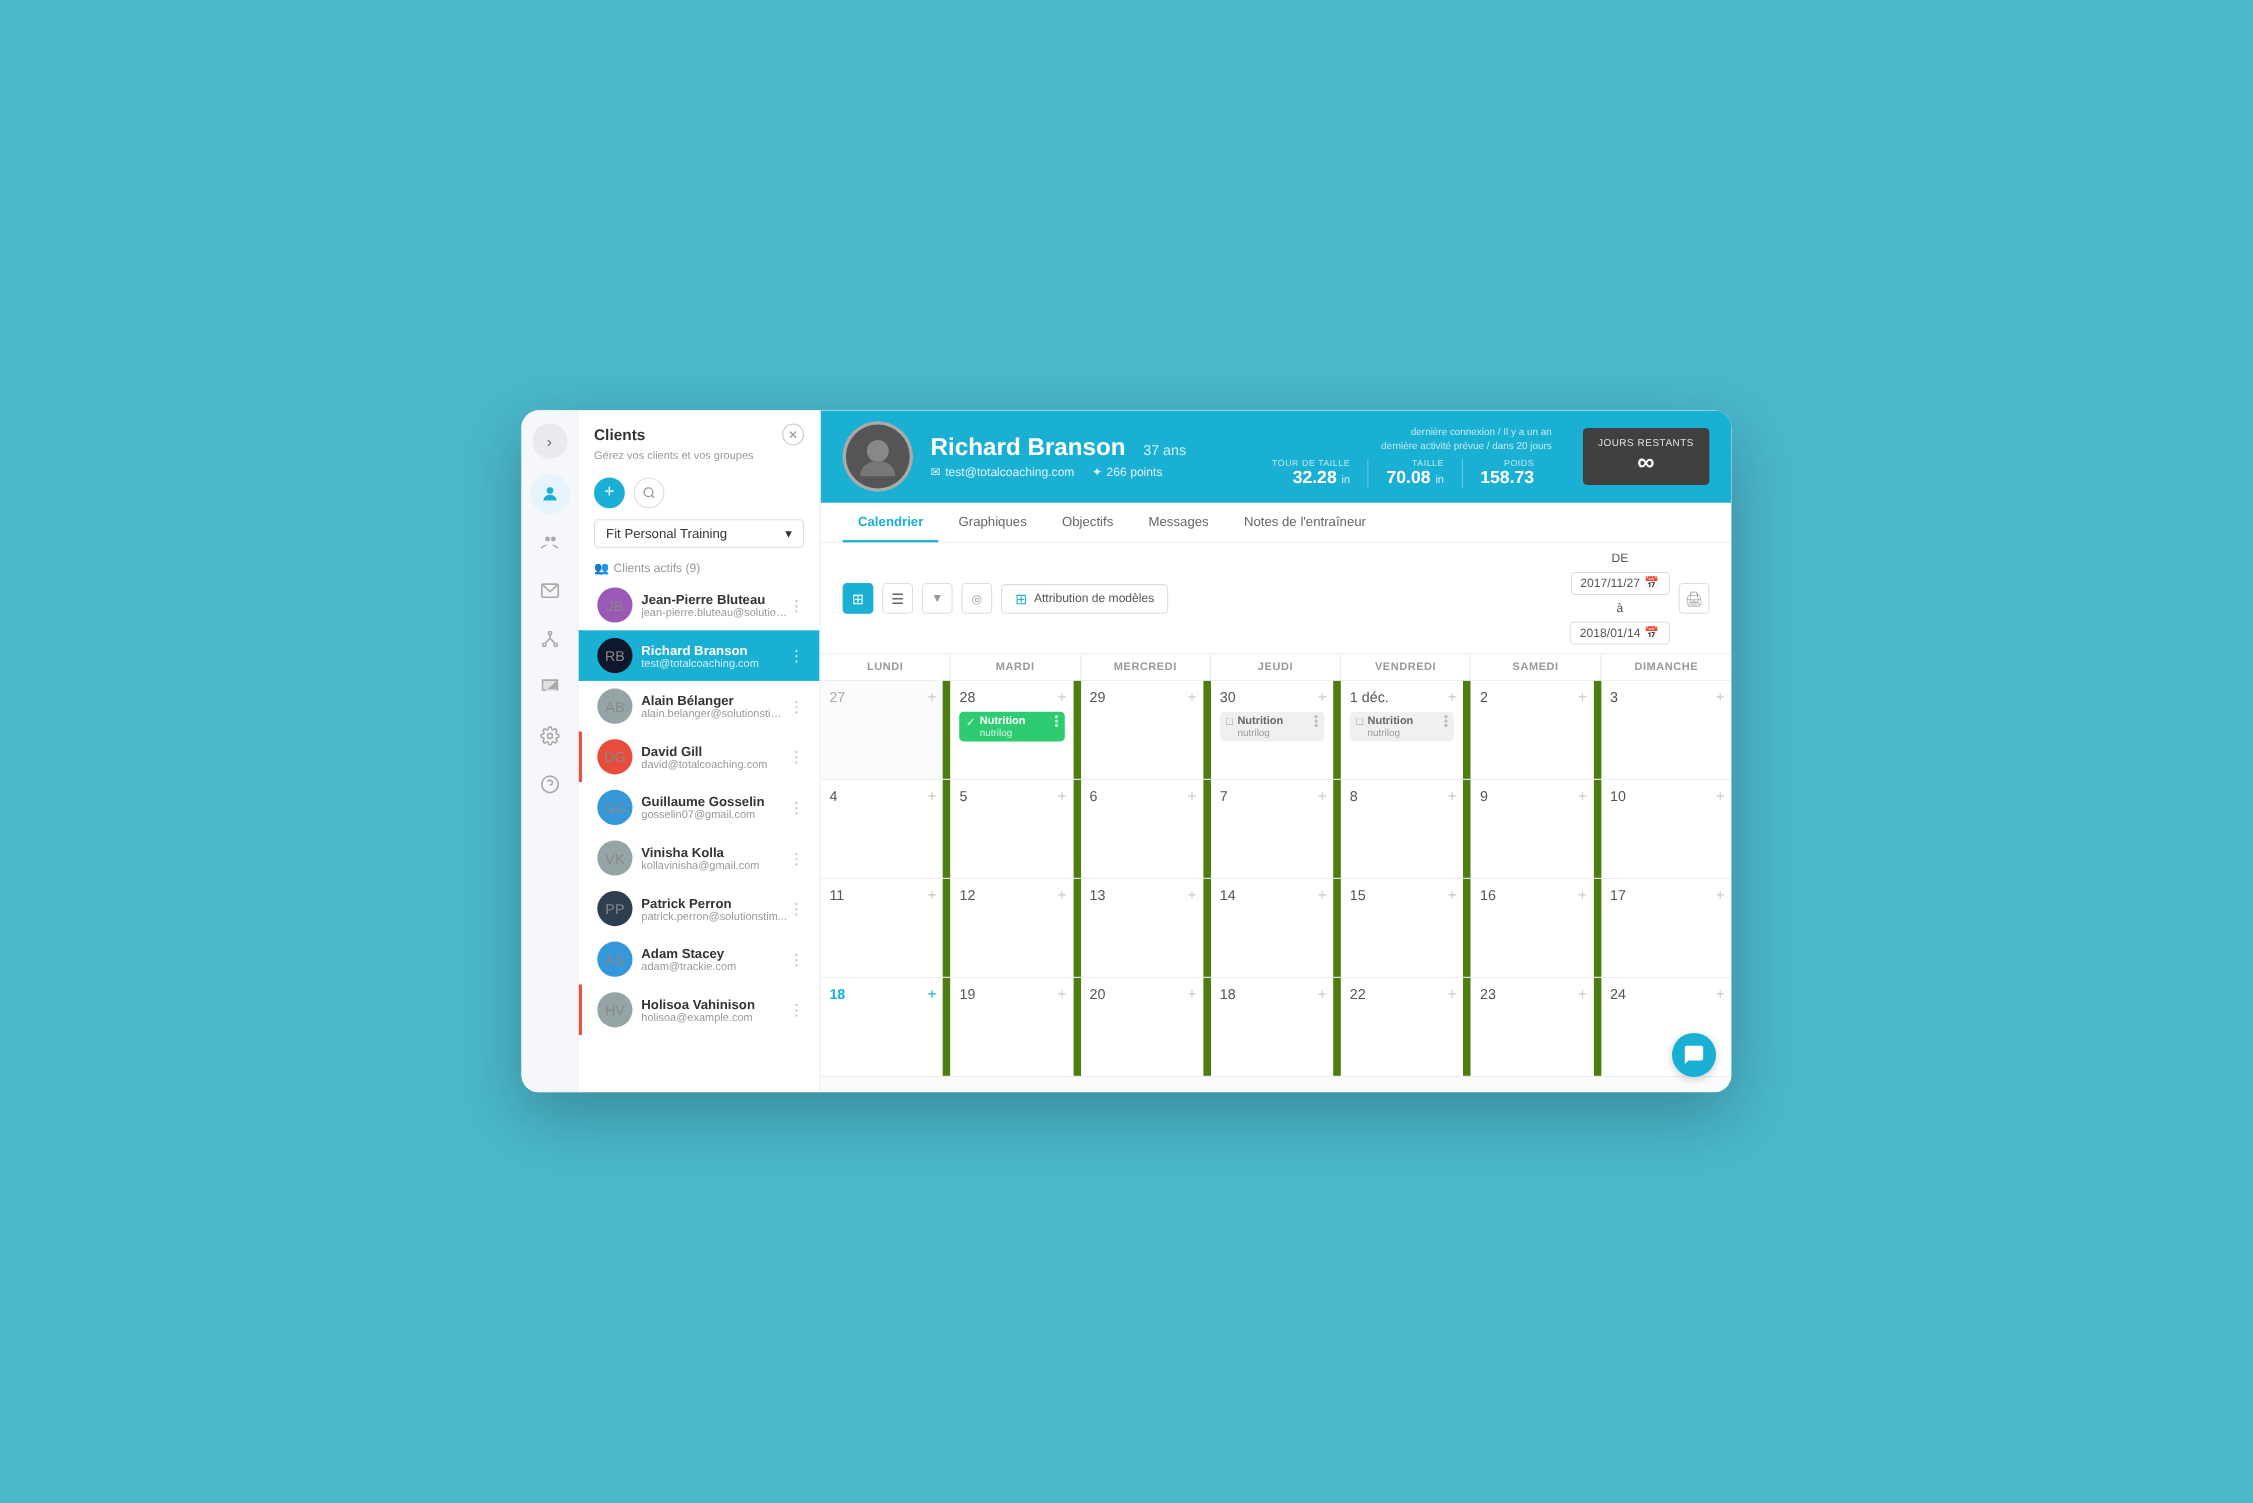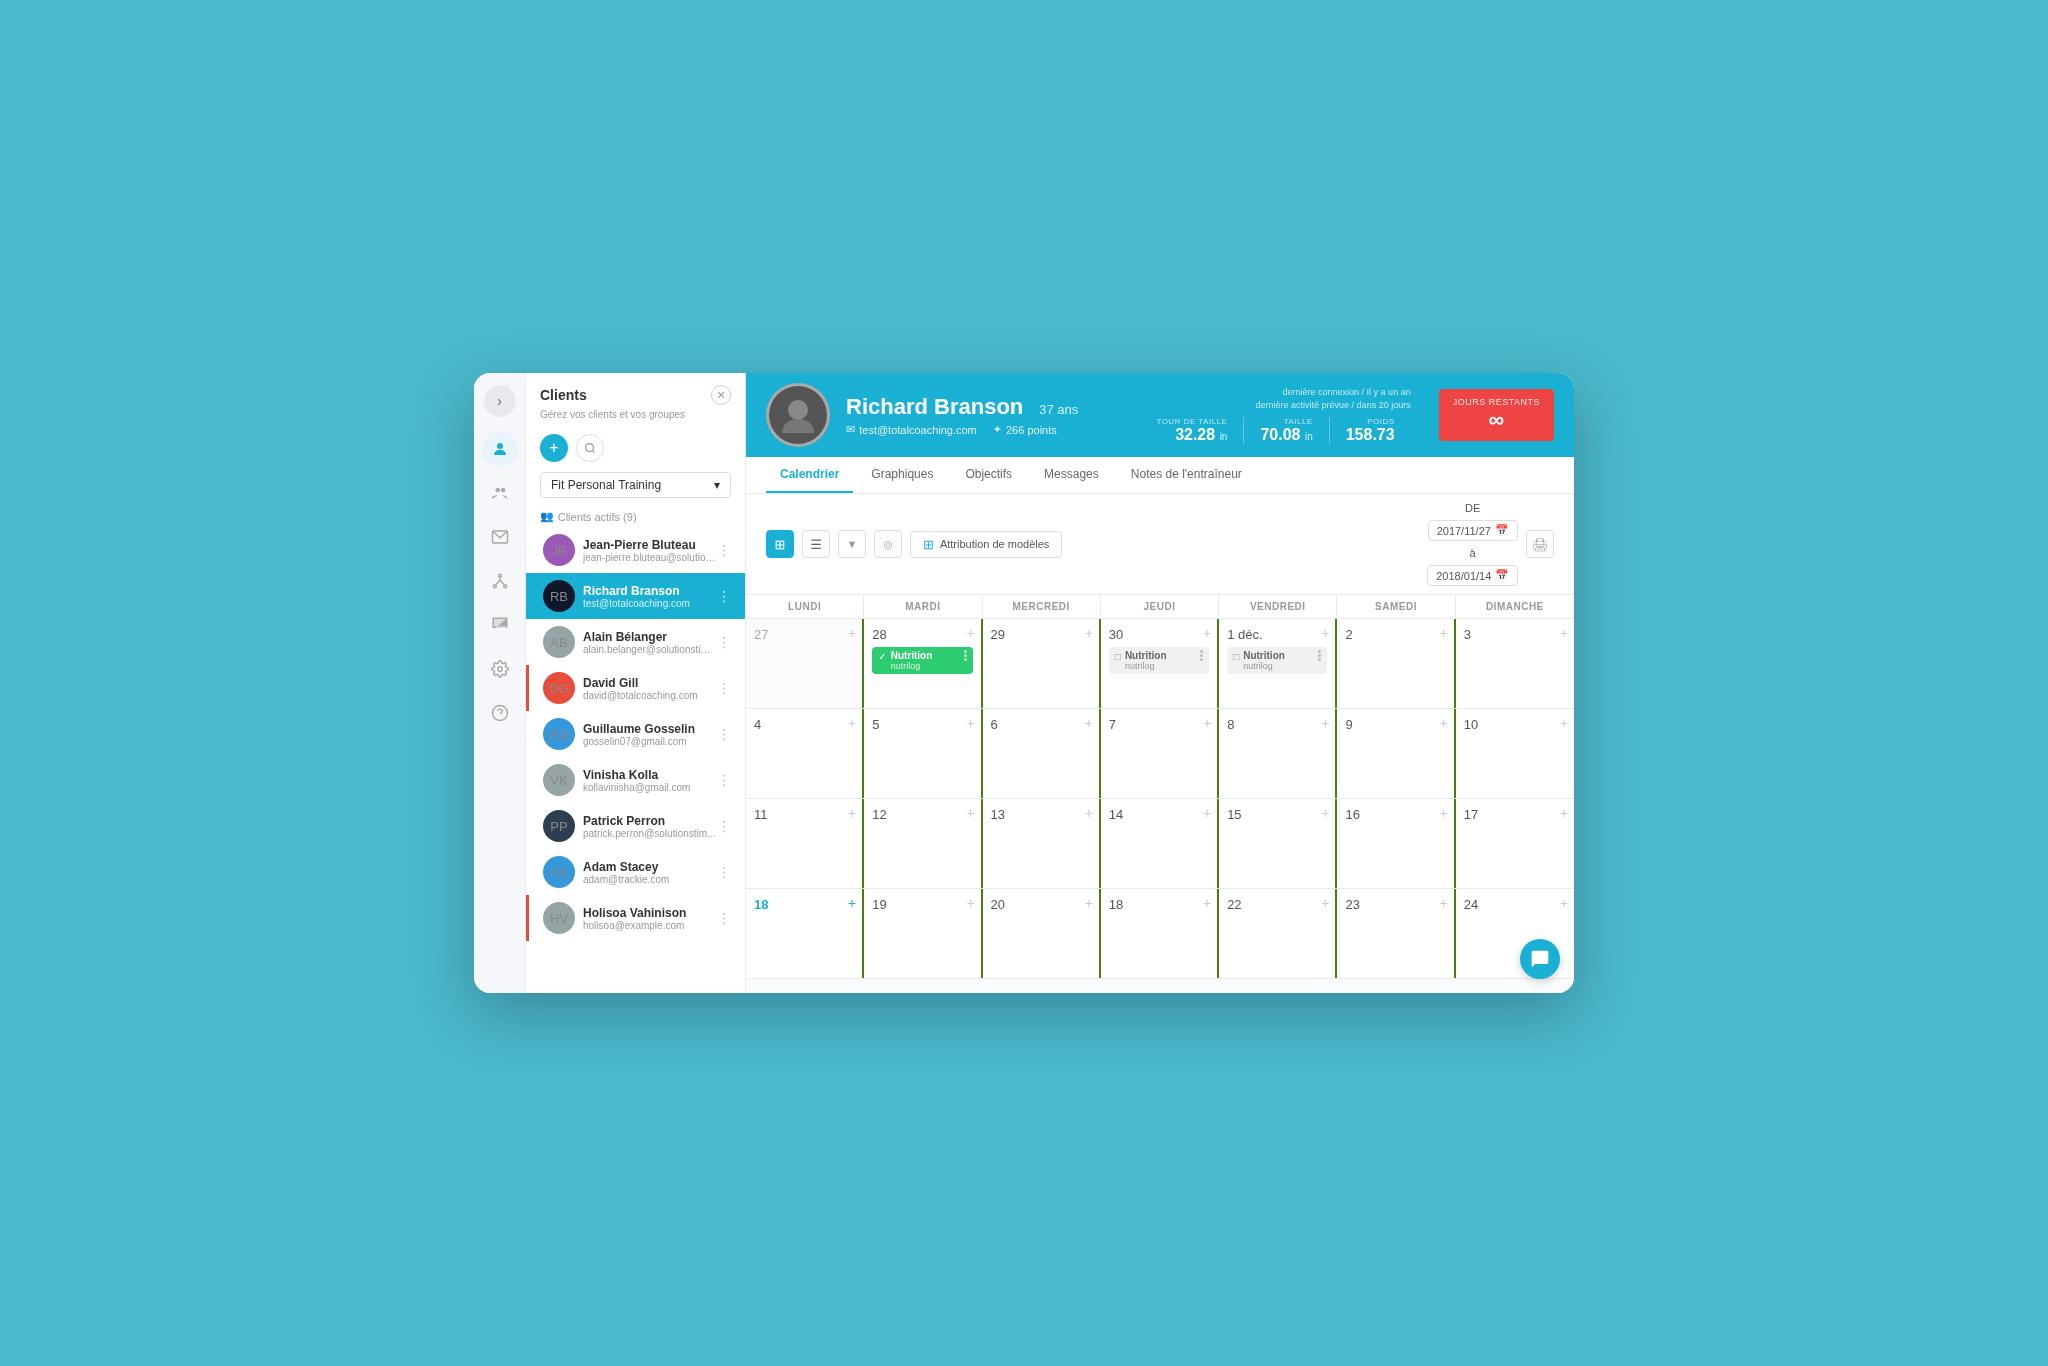--- a/index.html
+++ b/index.html
@@ -238,21 +238,21 @@
       margin-top: 3px;
     }
     .profile-detail {
       font-size: 11px;
       color: rgba(255,255,255,0.85);
       display: flex;
       align-items: center;
       gap: 4px;
     }
     .jours-restants {
-      background: #ef4444;
+      background: #404040;
       border-radius: 4px;
       padding: 8px 14px;
       text-align: center;
       margin-left: 12px;
     }
     .jours-label {
       font-size: 9px;
       color: rgba(255,255,255,0.85);
       text-transform: uppercase;
       letter-spacing: 0.5px;
@@ -389,21 +389,21 @@
       border-right: 1px solid #e8eaed;
     }
     .cal-day-header:last-child { border-right: none; }
     .cal-week {
       display: grid;
       grid-template-columns: repeat(7, 1fr);
       border-bottom: 1px solid #e8eaed;
       min-height: 90px;
     }
     .cal-cell {
-      border-right: 2px solid #4d7c0f;
+      border-right: 7px solid #4d7c0f;
       padding: 6px 8px;
       position: relative;
       background: #fff;
     }
     .cal-cell:last-child { border-right: none; }
     .cal-cell.other-month { background: #fafbfc; }
     .cal-date {
       font-size: 13px;
       color: #aaa;
       font-weight: 400;

